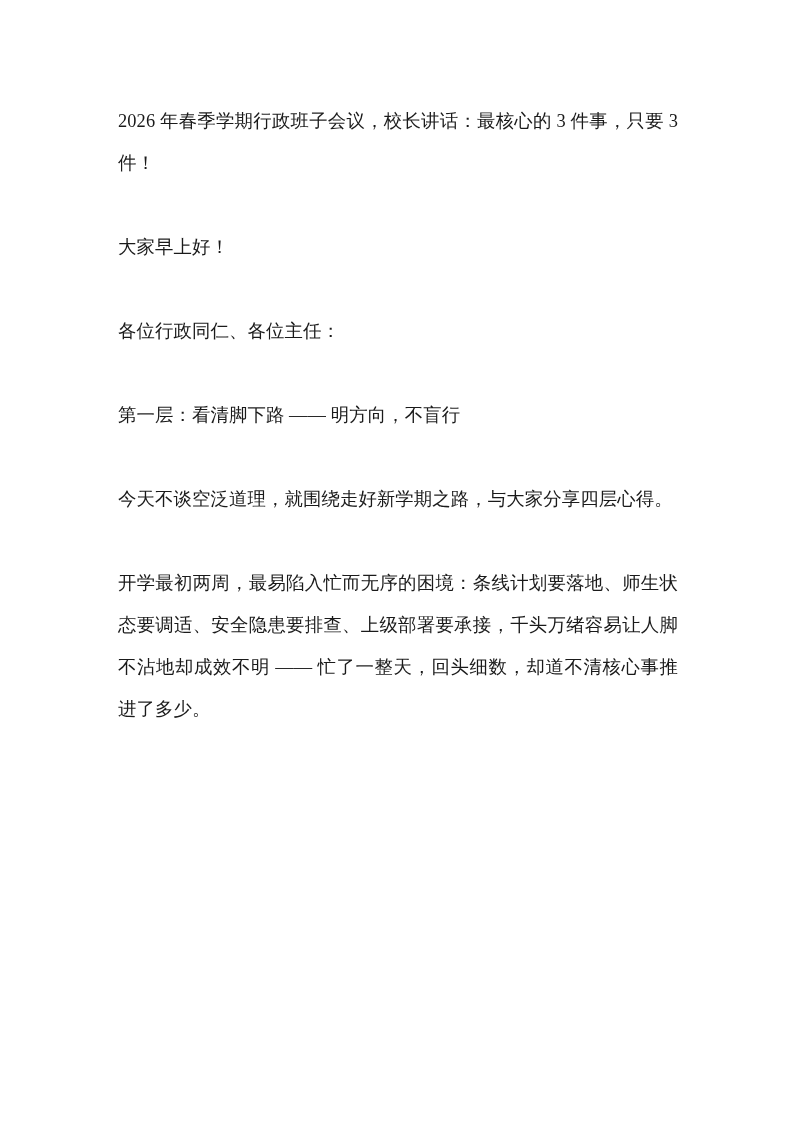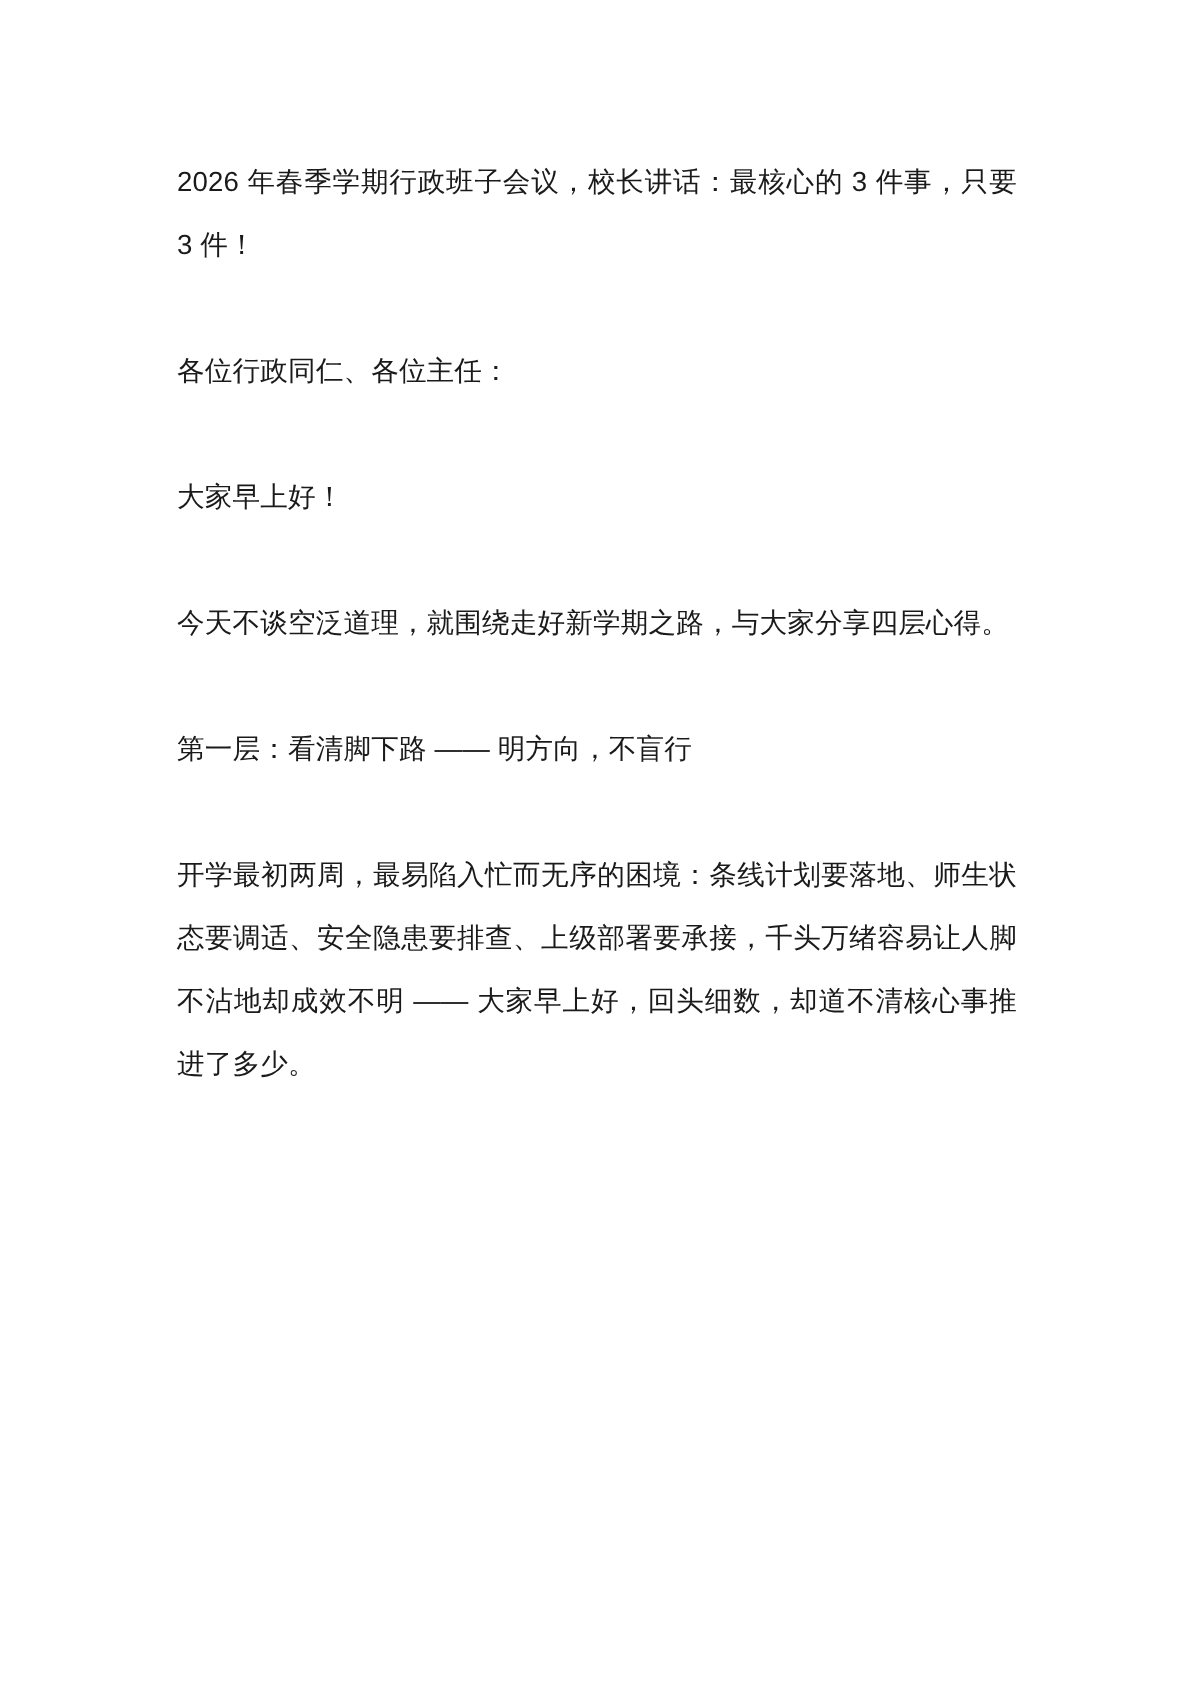--- a/index.html
+++ b/index.html
@@ -11,36 +11,36 @@
       width: 793px;
       height: 1122px;
       position: relative;
       overflow: hidden;
     }
     .page {
       position: absolute;
       left: 118px;
       top: 100px;
       width: 560px;
-      font-family: Liberation Sans, sans-serif;
+      font-family: Liberation Serif, serif;
       font-size: 18.4px;
       line-height: 42px;
       color: #1a1a1a;
       letter-spacing: 0.1px;
     }
     .para {
       margin: 0 0 42px 0;
       text-align: justify;
       text-justify: inter-character;
       word-break: break-all;
     }
   </style>
 </head>
 <body>
 
 <div class="page">
   <p class="para title">2026 年春季学期行政班子会议，校长讲话：最核心的 3 件事，只要 3 件！</p>
+  <p class="para">大家早上好！</p>
   <p class="para">各位行政同仁、各位主任：</p>
-  <p class="para">大家早上好！</p>
+  <p class="para">第一层：看清脚下路 —— 明方向，不盲行</p>
   <p class="para">今天不谈空泛道理，就围绕走好新学期之路，与大家分享四层心得。</p>
-  <p class="para">第一层：看清脚下路 —— 明方向，不盲行</p>
-  <p class="para">开学最初两周，最易陷入忙而无序的困境：条线计划要落地、师生状态要调适、安全隐患要排查、上级部署要承接，千头万绪容易让人脚不沾地却成效不明 —— 大家早上好，回头细数，却道不清核心事推进了多少。</p>
+  <p class="para">开学最初两周，最易陷入忙而无序的困境：条线计划要落地、师生状态要调适、安全隐患要排查、上级部署要承接，千头万绪容易让人脚不沾地却成效不明 —— 忙了一整天，回头细数，却道不清核心事推进了多少。</p>
 </div>
 
 </body></html>

